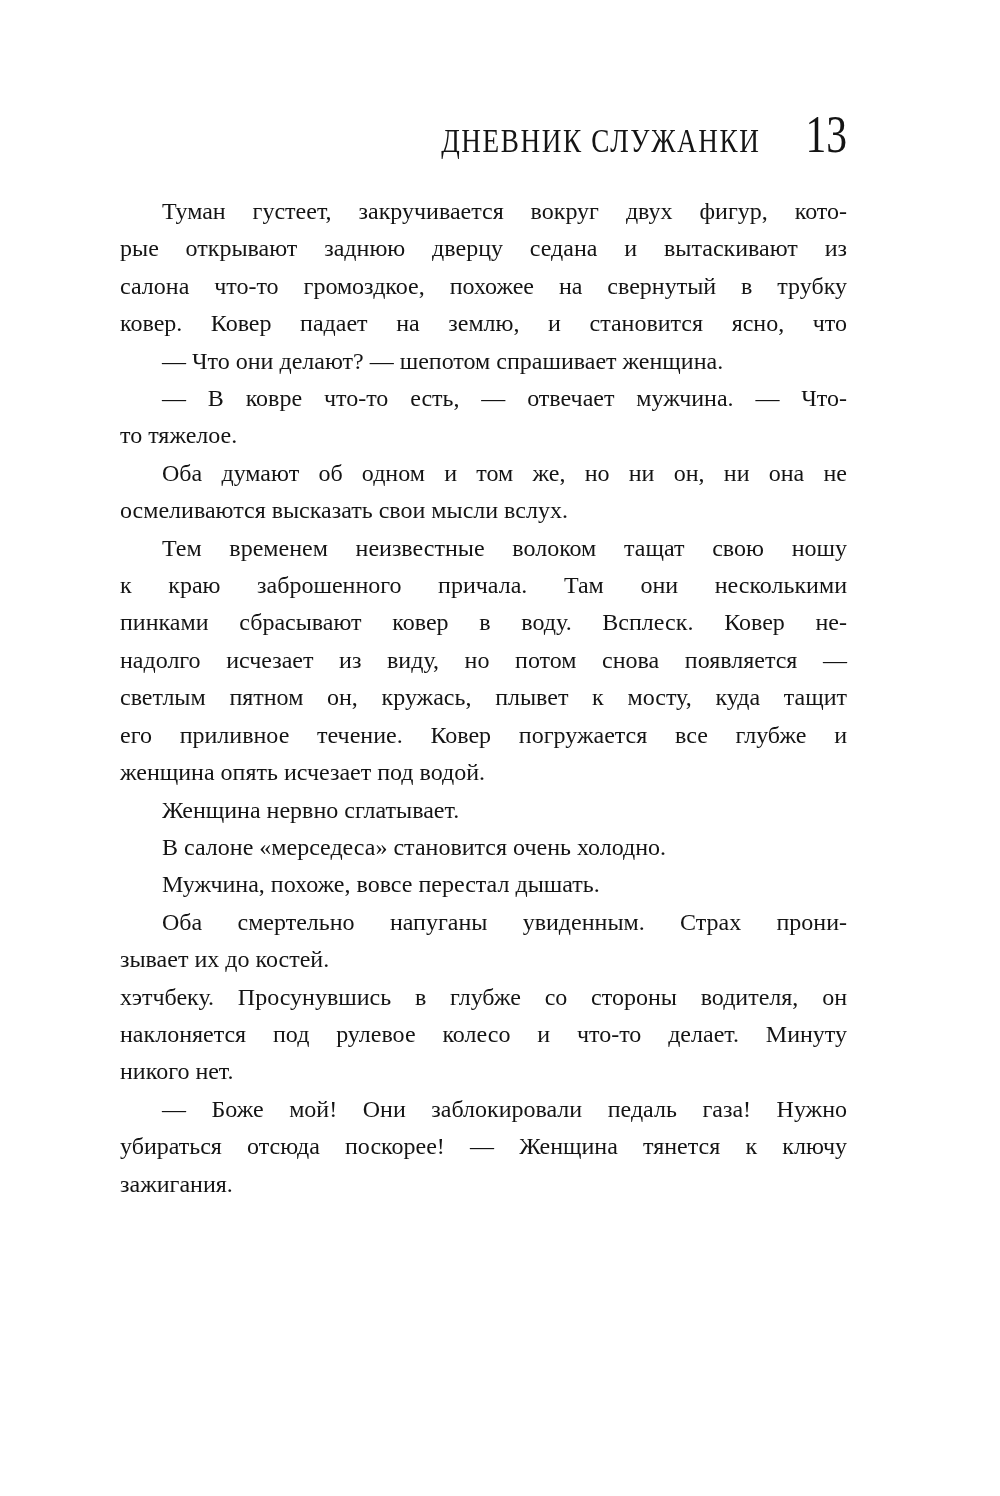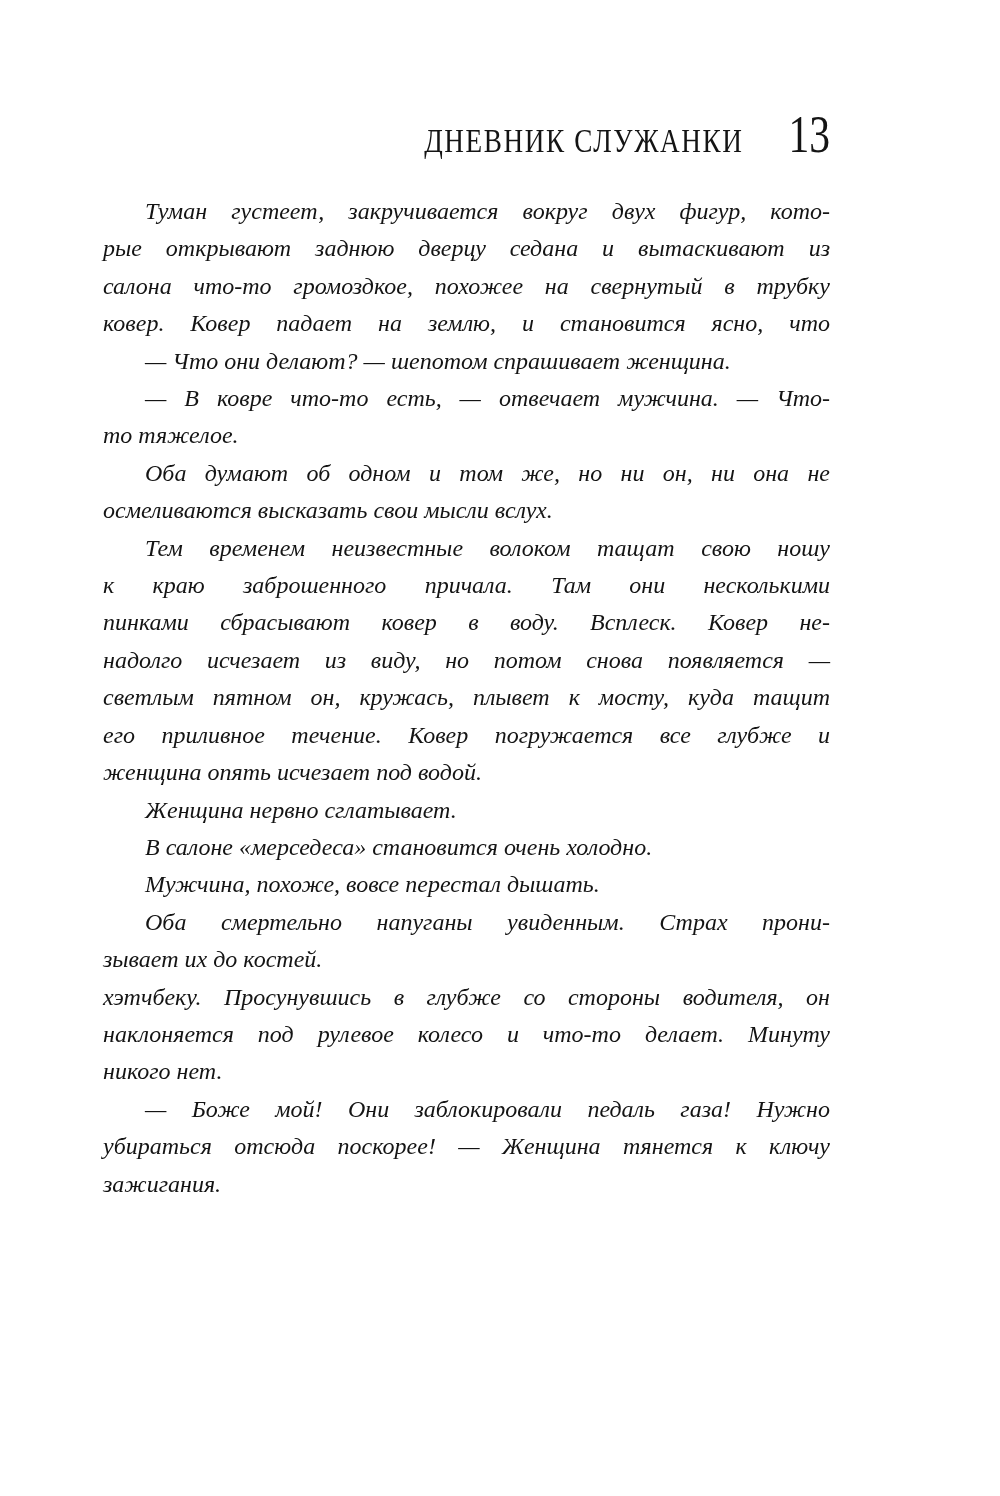--- a/index.html
+++ b/index.html
@@ -15,21 +15,21 @@
     overflow: hidden;
   }
   .book-page {
     position: relative;
     width: 1000px;
     height: 1496px;
     background: #ffffff;
   }
   .content-column {
     position: absolute;
-    left: 103px;
+    left: 120px;
     top: 0;
     width: 727px;
   }
   
   .running-head {
     margin-top: 109px;
     height: 52px;
     display: flex;
     justify-content: flex-end;
     align-items: baseline;
@@ -54,21 +54,20 @@
     margin-top: 32px;
     font-size: 24px;
     line-height: 37.4px;
   }
   .paragraph {
     margin: 0;
   }
   .line {
     text-align: justify;
     text-align-last: justify;
-    font-style: italic;
   }
   .line.last {
     text-align-last: auto;
   }
   .line.first {
     text-indent: 42px;
   }
 </style>
 </head>
 <body>

